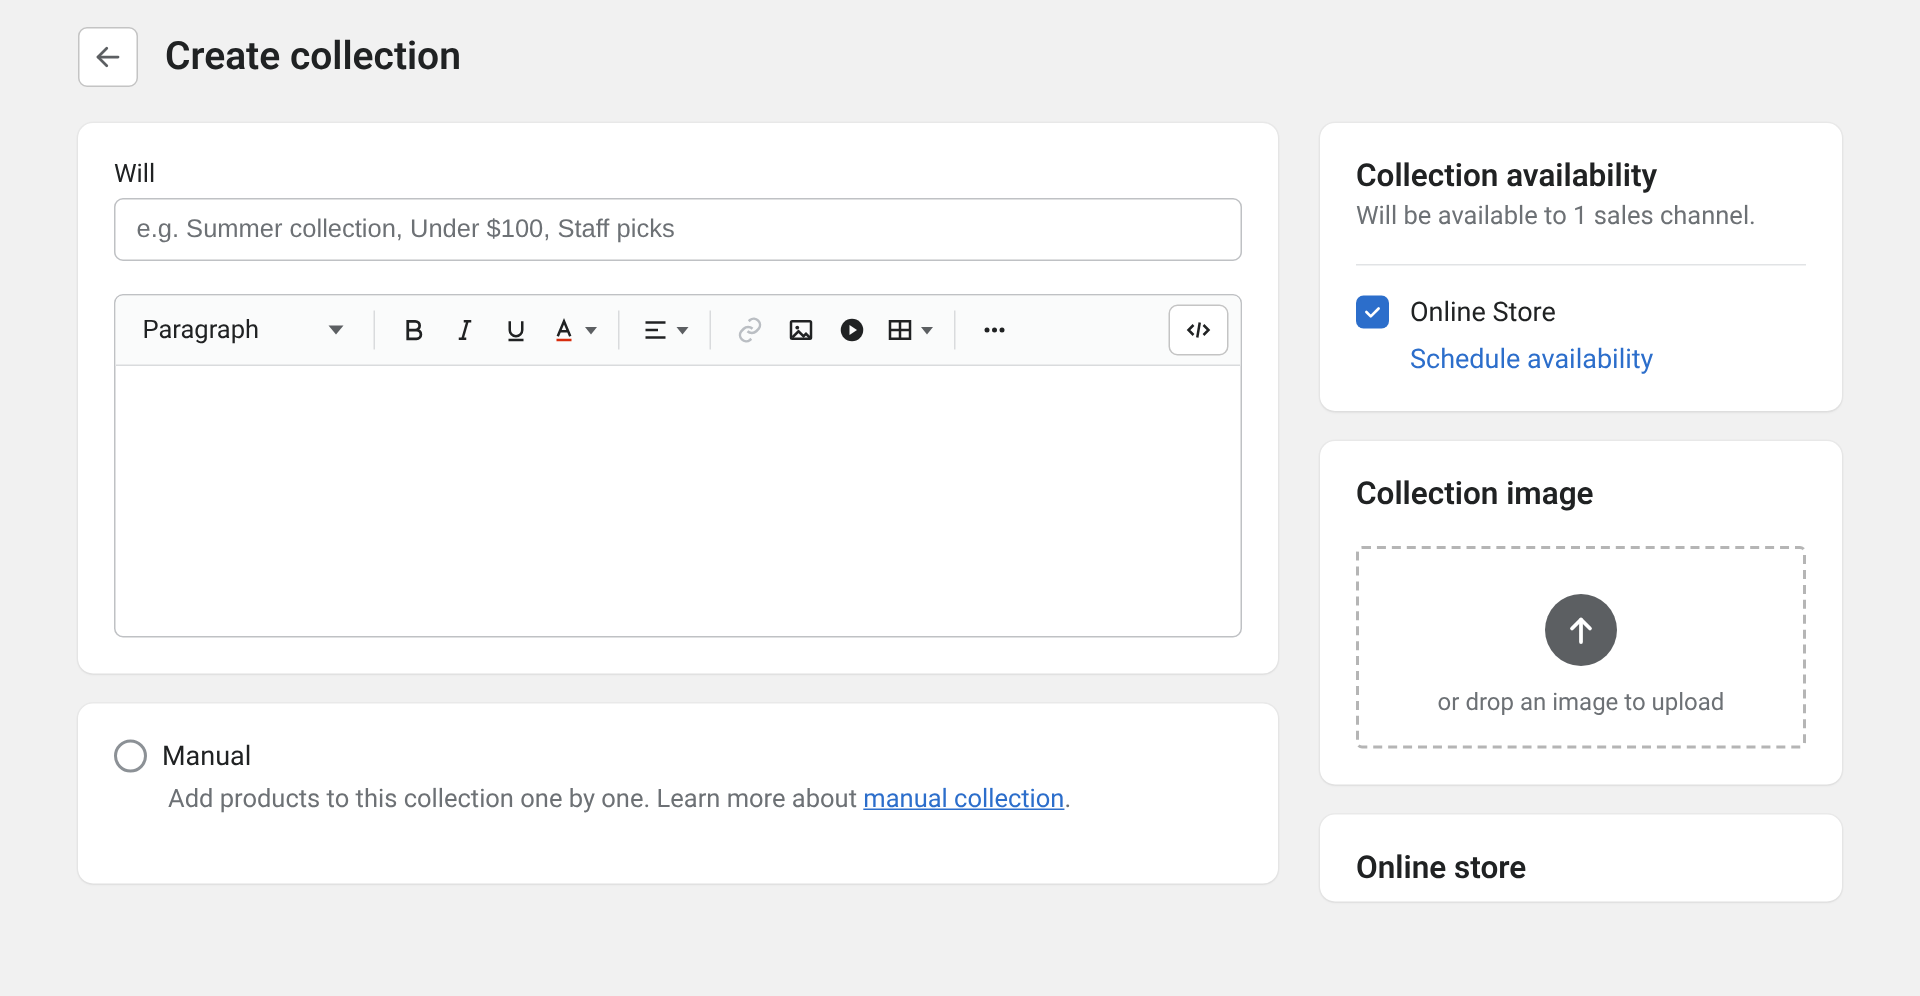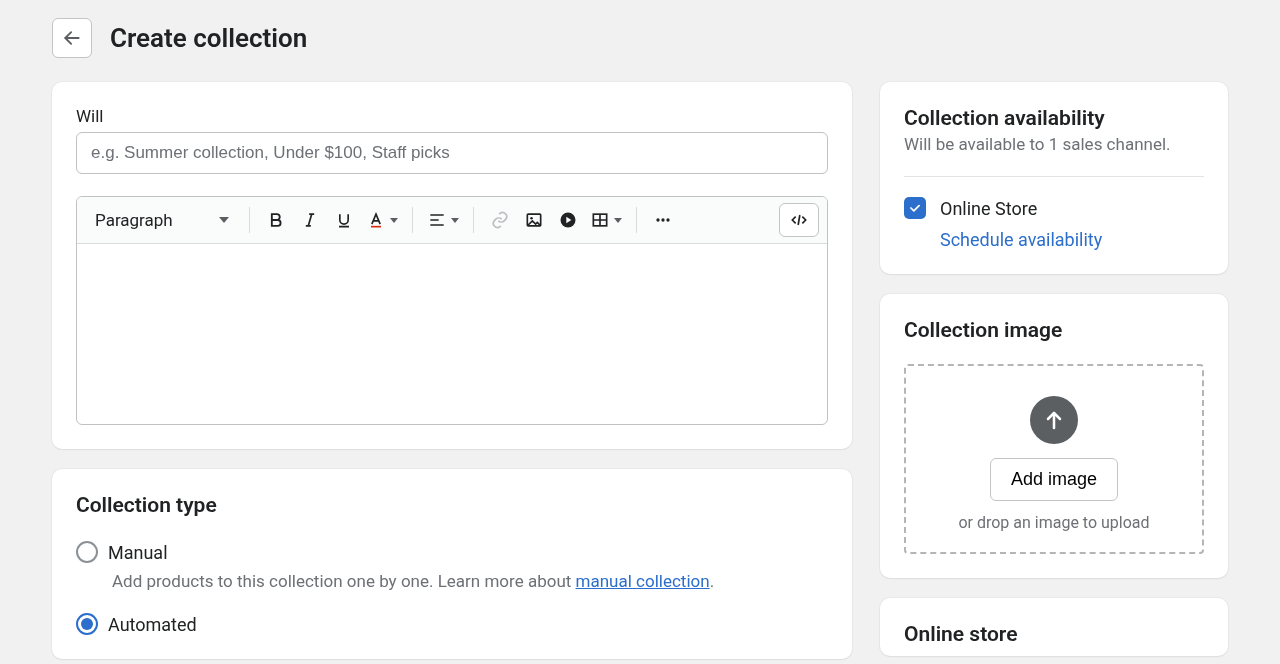--- a/index.html
+++ b/index.html
@@ -375,34 +375,29 @@
                     <line x1="13" y1="6" x2="11" y2="18"></line>
                   </svg>
               </button>
             </div>
             <div class="editor-body" contenteditable="true" style=""></div>
           </div>
         </div>
       </div>
 
       <div class="card">
-        <h2 class="section-title">Collection type</h2>
 
         <div class="radio-row">
           <span class="radio-outer"></span>
           <span class="radio-label">Manual</span>
         </div>
         <p class="radio-desc">
           <span>Add products to this collection one by one. Learn more about </span><a href="#">manual collection</a><span>.</span>
         </p>
 
-        <div class="radio-row" style="margin-bottom:0;">
-          <span class="radio-outer checked"></span>
-          <span class="radio-label">Automated</span>
-        </div>
       </div>
     </div>
 
     <div class="right-col">
       <div class="card">
         <h2 class="avail-title">Collection availability</h2>
         <p class="avail-sub">Will be available to 1 sales channel.</p>
         <hr class="divider">
         <div class="channel-row">
           <span class="checkbox">
@@ -417,21 +412,20 @@
 
       <div class="card">
         <h2 class="img-title">Collection image</h2>
         <div class="dropzone">
           <div class="upload-circle">
             <svg viewBox="0 0 24 24" fill="none" stroke="currentColor" stroke-width="2.5" stroke-linecap="round" stroke-linejoin="round">
                 <line x1="12" y1="20" x2="12" y2="5"></line>
                 <polyline points="6 11 12 5 18 11"></polyline>
               </svg>
           </div>
-          <button class="add-image-btn">Add image</button>
           <div class="drop-hint">or drop an image to upload</div>
         </div>
       </div>
 
       <div class="card" style="padding-bottom:10px;">
         <h2 class="img-title" style="margin-bottom:0;">Online store</h2>
       </div>
     </div>
   </div>
 </div>

